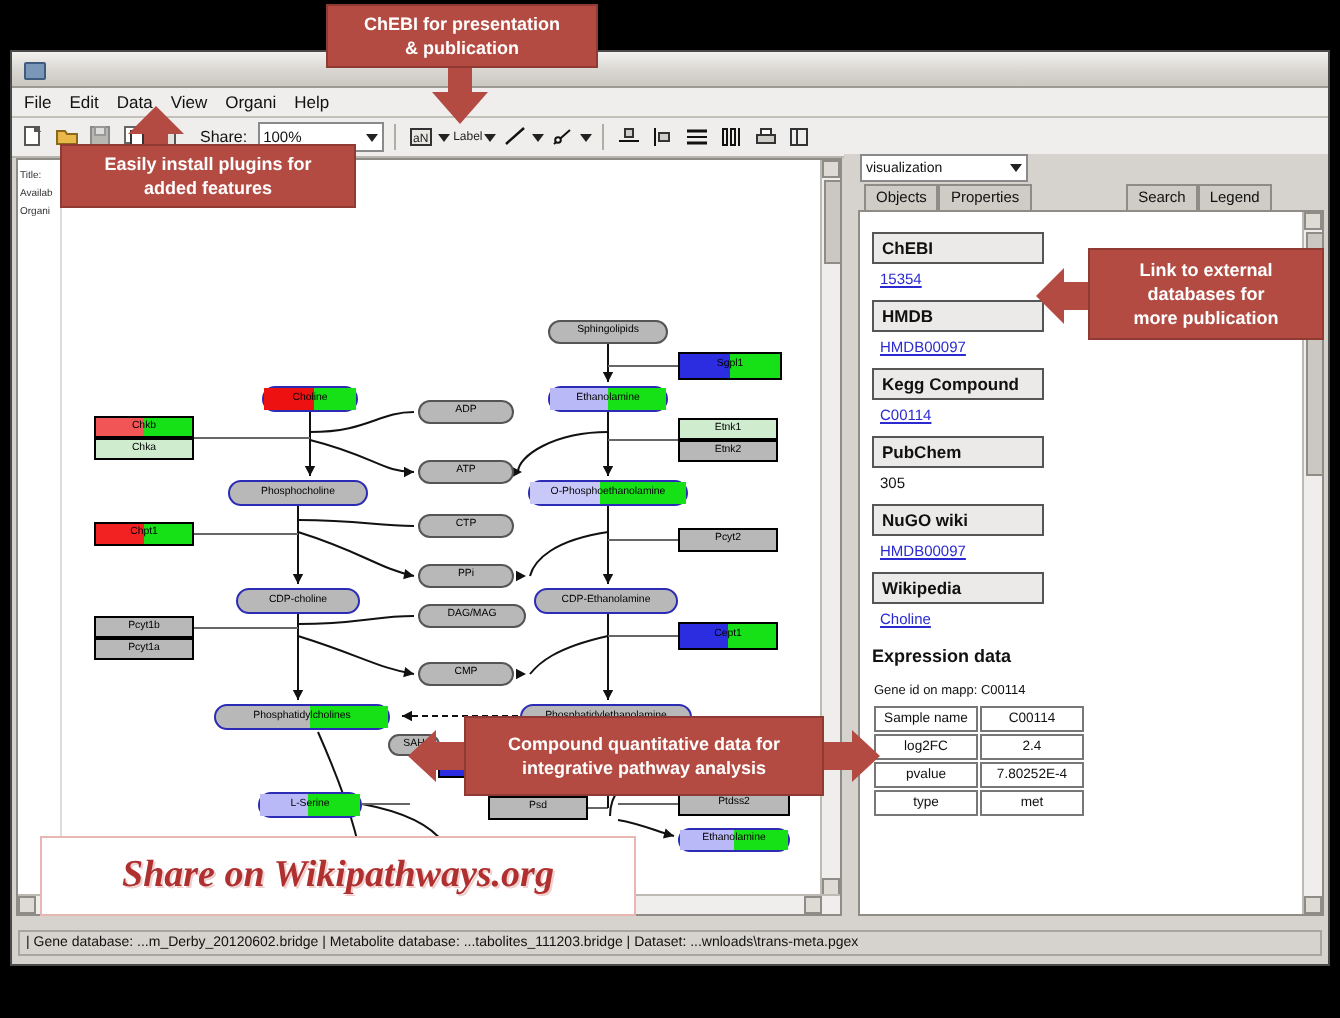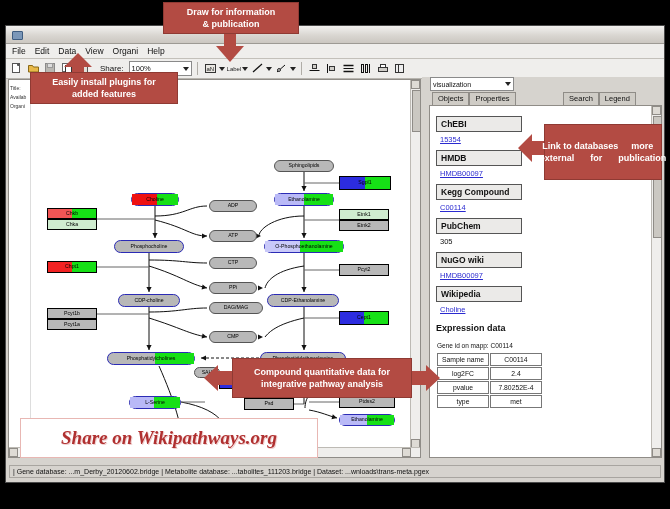--- a/index.html
+++ b/index.html
@@ -486,36 +486,36 @@
         </div>
       </div>
     </div>
 
     <div class="statusbar">
       <div class="statusfield">| Gene database: ...m_Derby_20120602.bridge | Metabolite database: ...tabolites_111203.bridge | Dataset: ...wnloads\trans-meta.pgex</div>
     </div>
   </div>
 
   <div class="callout" style="left:163px;top:2px;width:136px;height:32px;flex-direction:column;">
-    <div>Draw for information</div>
+    <div>ChEBI for presentation</div>
     <div>&amp; publication</div>
   </div>
   <svg class="ptr" style="left:214px;top:32px;" width="32" height="32">
     <polygon points="10,0 22,0 22,14 30,14 16,30 2,14 10,14" fill="#b34b43"></polygon>
   </svg>
 
   <div class="callout" style="left:30px;top:72px;width:148px;height:32px;flex-direction:column;">
     <div>Easily install plugins for</div>
     <div>added features</div>
   </div>
   <svg class="ptr" style="left:62px;top:53px;" width="32" height="24">
     <polygon points="16,0 30,14 22,14 22,24 10,24 10,14 2,14" fill="#b34b43"></polygon>
   </svg>
 
-  <div class="callout" style="left:544px;top:124px;width:118px;height:56px;">
+  <div class="callout" style="left:544px;top:124px;width:118px;height:46px;flex-direction:column;">
     <div>Link  to external</div>
     <div>databases  for</div>
     <div>more publication</div>
   </div>
   <svg class="ptr" style="left:518px;top:133px;" width="28" height="30">
     <polygon points="0,15 14,1 14,8 28,8 28,22 14,22 14,29" fill="#b34b43"></polygon>
   </svg>
 
   <div class="callout" style="left:232px;top:358px;width:180px;height:40px;flex-direction:column;">
     <div>Compound quantitative data  for</div>

